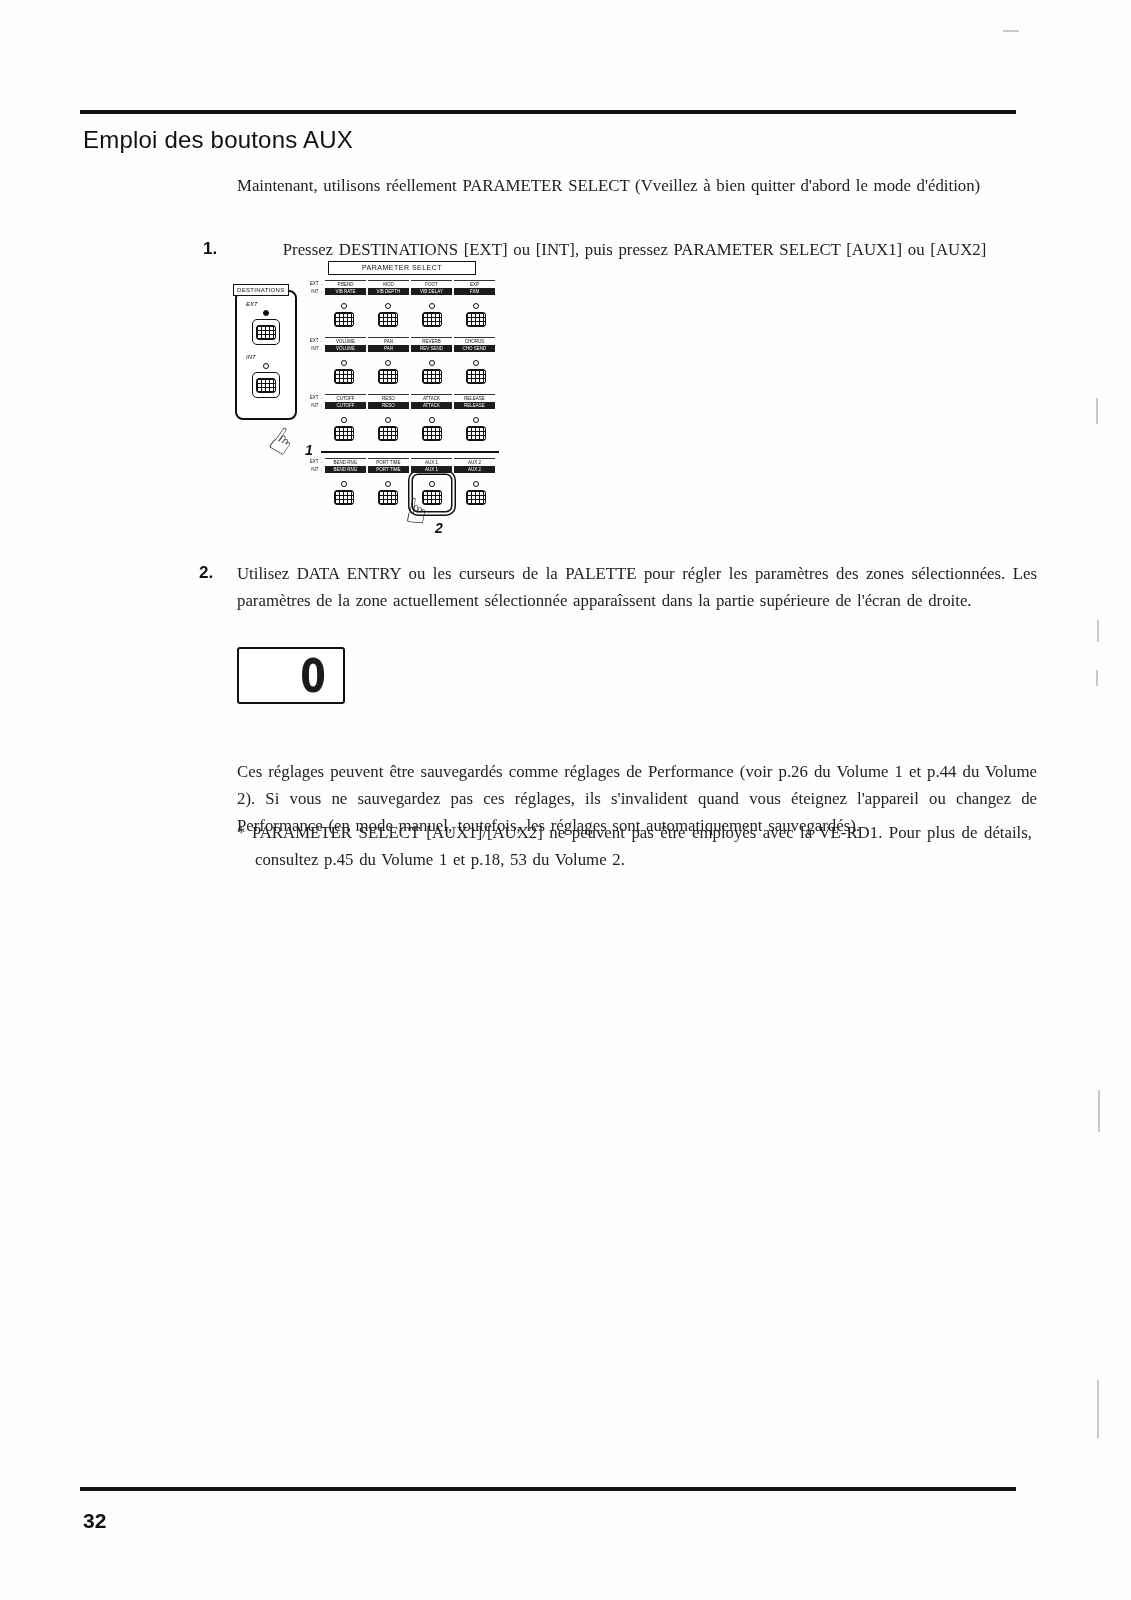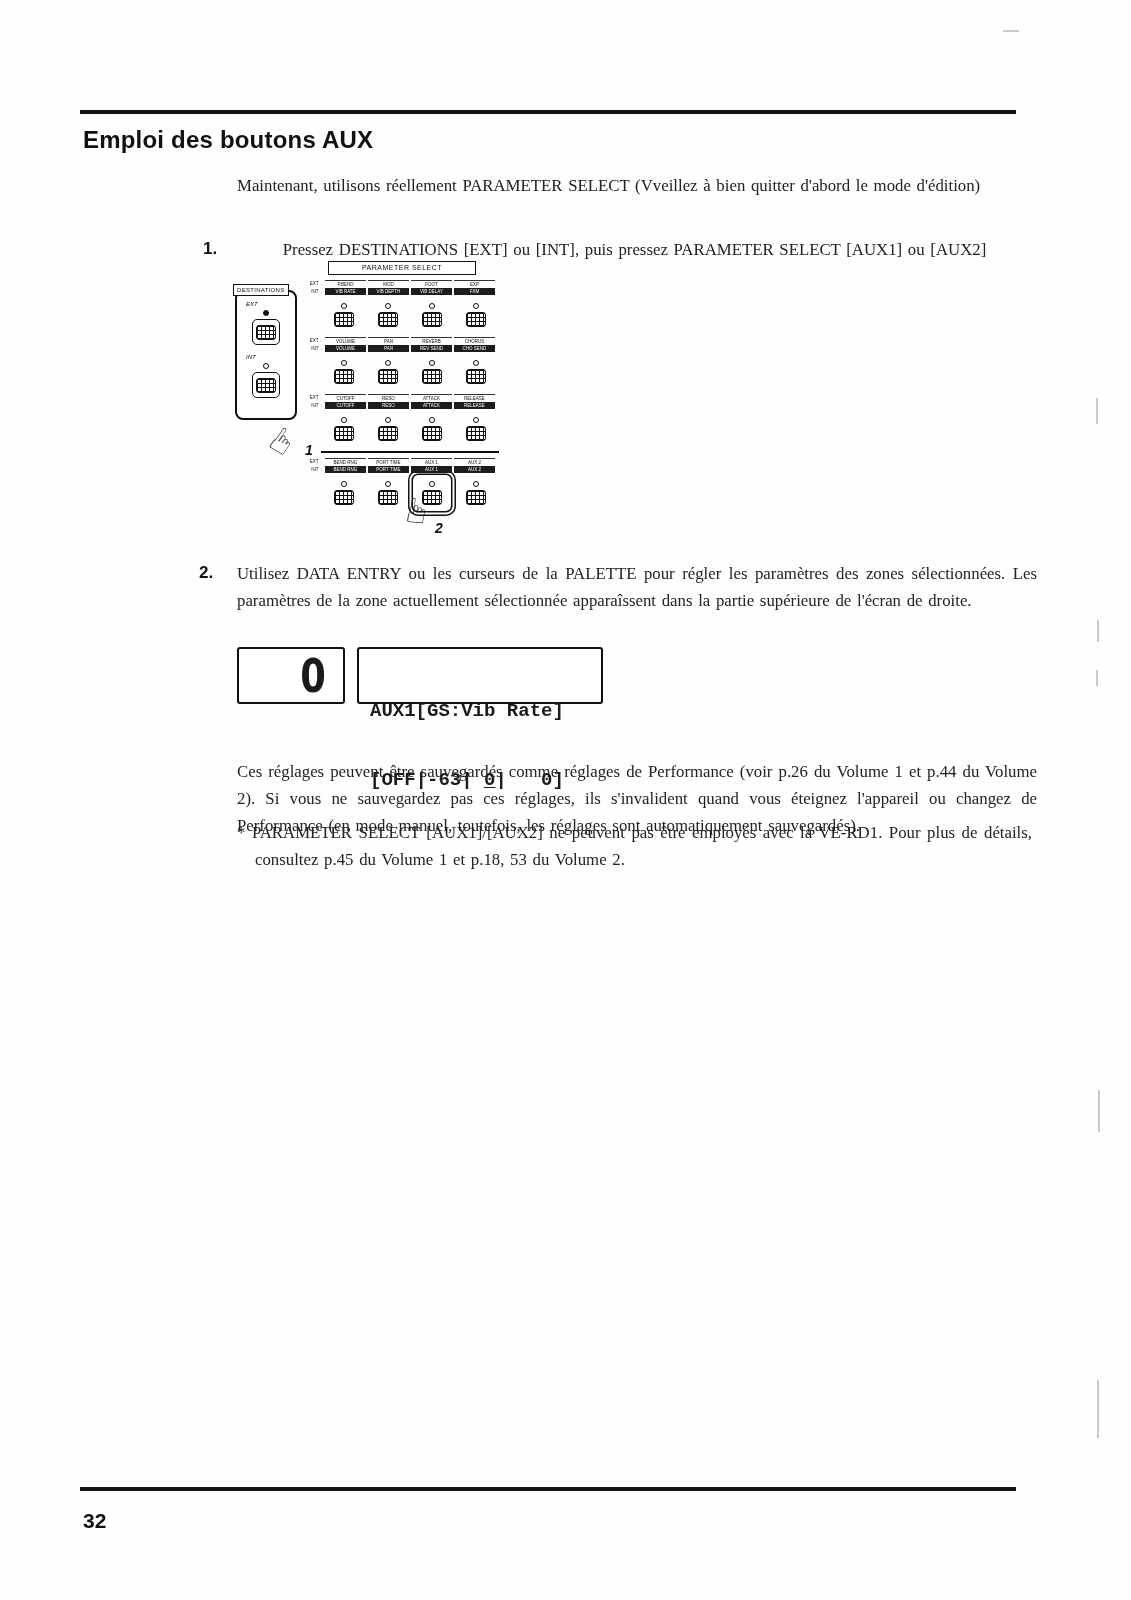--- a/index.html
+++ b/index.html
@@ -5,21 +5,21 @@
   * { margin:0; padding:0; box-sizing:border-box; }
   html,body { background:#f4f4f2; }
   body { width:1131px; height:1600px; position:relative; margin:0 auto;
          font-family:"Liberation Serif", serif; color:#1b1b1b; }
   .page { position:absolute; inset:0; background:#fefefe; overflow:hidden; }
   .abs { position:absolute; }
   .rule { background:#141414; height:4px; }
   #top-rule    { left:80px;  top:110px;  width:936px; }
   #bottom-rule { left:80px;  top:1487px; width:936px; }
   #heading { left:83px; top:126px; font-family:"Liberation Sans",sans-serif;
-             font-weight:bold; font-size:24px; letter-spacing:.2px; color:#111; }
+             font-weight:normal; font-size:24px; letter-spacing:.2px; color:#111; }
   .body-text { font-size:16.8px; line-height:1.6; text-align:justify; word-spacing:1.5px; color:#222; }
   #intro      { left:237px; top:173px; width:795px; }
   #step1-text { left:237px; top:237px; width:795px; text-align:center; }
   #step2-text { left:237px; top:561px; width:800px; }
   #para1      { left:237px; top:730px; width:800px;margin-top:29px; }
   #note       { left:237px; top:820px; width:795px; padding-left:18px; text-indent:-18px; }
   .step-num { font-family:"Liberation Sans",sans-serif; font-weight:bold; font-size:17px; color:#111; }
   #step1-num { left:203px; top:239px; }
   #step2-num { left:199px; top:563px; }
   #page-num { left:83px; top:1497px; font-family:"Liberation Sans",sans-serif;
@@ -273,24 +273,20 @@
     <span class="callout-num" id="callout2">2</span>
   </div>
 
   <span class="abs step-num" id="step2-num">2.</span>
   <p class="abs body-text" id="step2-text">Utilisez DATA ENTRY ou les curseurs de la PALETTE pour régler les paramètres des zones sélectionnées. Les paramètres de la zone actuellement sélectionnée apparaîssent dans la partie supérieure de l'écran de droite.</p>
 
   <div class="abs" id="display">
     <div id="display-left">
       <span id="display-zero">0</span>
     </div>
-    <div id="display-right">
-      <div>AUX1[GS:Vib Rate]</div>
-      <div><span>[OFF|-63| </span><span class="cursor-underline">0</span><span>|   0]</span></div>
-    </div>
   </div>
 
   <p class="abs body-text" id="para1">Ces réglages peuvent être sauvegardés comme réglages de Performance (voir p.26 du Volume 1 et p.44 du Volume 2). Si vous ne sauvegardez pas ces réglages, ils s'invalident quand vous éteignez l'appareil ou changez de Performance (en mode manuel, toutefois, les réglages sont automatiquement sauvegardés).</p>
 
   <p class="abs body-text" id="note">* PARAMETER SELECT [AUX1]/[AUX2] ne peuvent pas être employés avec la VE-RD1. Pour plus de détails, consultez p.45 du Volume 1 et p.18, 53 du Volume 2.</p>
 
   <div class="abs rule" id="bottom-rule"></div>
   <span class="abs" id="page-num">32</span>
 
   <div class="artifact" style="left:1003px; top:30px; width:16px; height:2px;"></div>

